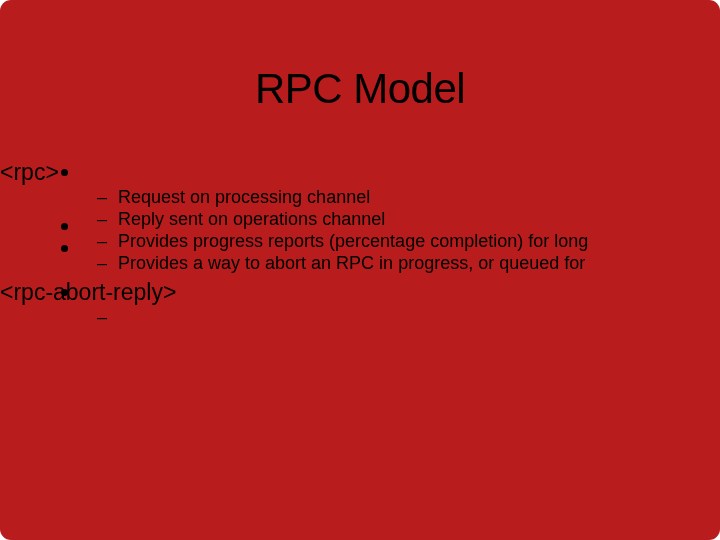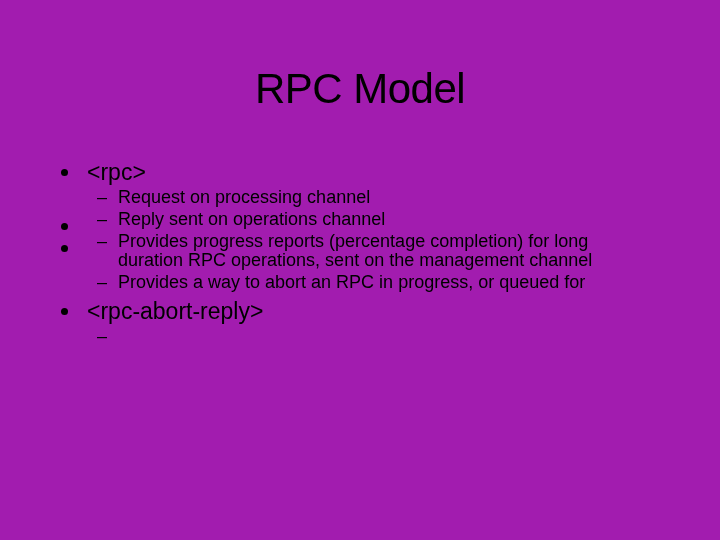--- a/index.html
+++ b/index.html
@@ -5,22 +5,23 @@
   html, body { margin: 0; padding: 0; }
   body {
     width: 720px; height: 540px;
     font-family: "Liberation Sans", sans-serif;
     background: #ffffff;
     overflow: hidden;
   }
   .slide {
     position: relative;
     width: 720px; height: 540px;
-    background: #a21caf;
+    background: #b91c1c;
     color: #000000;
+    border-radius: 11px;
   }
   .title {
     position: absolute;
     top: 67px; left: 0;
     width: 720px;
     margin: 0;
     text-align: center;
     font-size: 42px;
     font-weight: 400;
     letter-spacing: -0.5px;
@@ -30,21 +31,20 @@
   .bullets {
     position: absolute;
     top: 156px; left: 0;
     width: 720px;
   }
   .item { margin-bottom: 3px; }
   .l1 {
     position: relative;
     font-size: 23px;
     line-height: 32px;
-    padding-left: 87px;
     white-space: nowrap;
   }
   .dot {
     position: absolute;
     left: 61px; top: 13px;
     width: 7px; height: 7px;
     border-radius: 50%;
     background: #000000;
   }
   .l2 {
@@ -69,21 +69,20 @@
         <div class="l1"><span class="dot"></span><span class="l1t">&lt;rpc&gt;</span></div>
         <div class="l2"><span class="dash">–</span><span class="l2t">Request on processing channel</span></div>
       </div>
       <div class="item">
         <div class="l1"><span class="dot"></span></div>
         <div class="l2"><span class="dash">–</span><span class="l2t">Reply sent on operations channel</span></div>
       </div>
       <div class="item">
         <div class="l1"><span class="dot"></span></div>
         <div class="l2"><span class="dash">–</span><span class="l2t">Provides progress reports (percentage completion) for long</span></div>
-        <div class="l2"><span class="l2t">duration RPC operations, sent on the management channel</span></div>
       </div>
       <div class="item">
         <div class="l2"><span class="dash">–</span><span class="l2t">Provides a way to abort an RPC in progress, or queued for</span></div>
       </div>
       <div class="item">
         <div class="l1"><span class="dot"></span><span class="l1t">&lt;rpc-abort-reply&gt;</span></div>
         <div class="l2"><span class="dash">–</span></div>
       </div>
     </div>
 </div>

